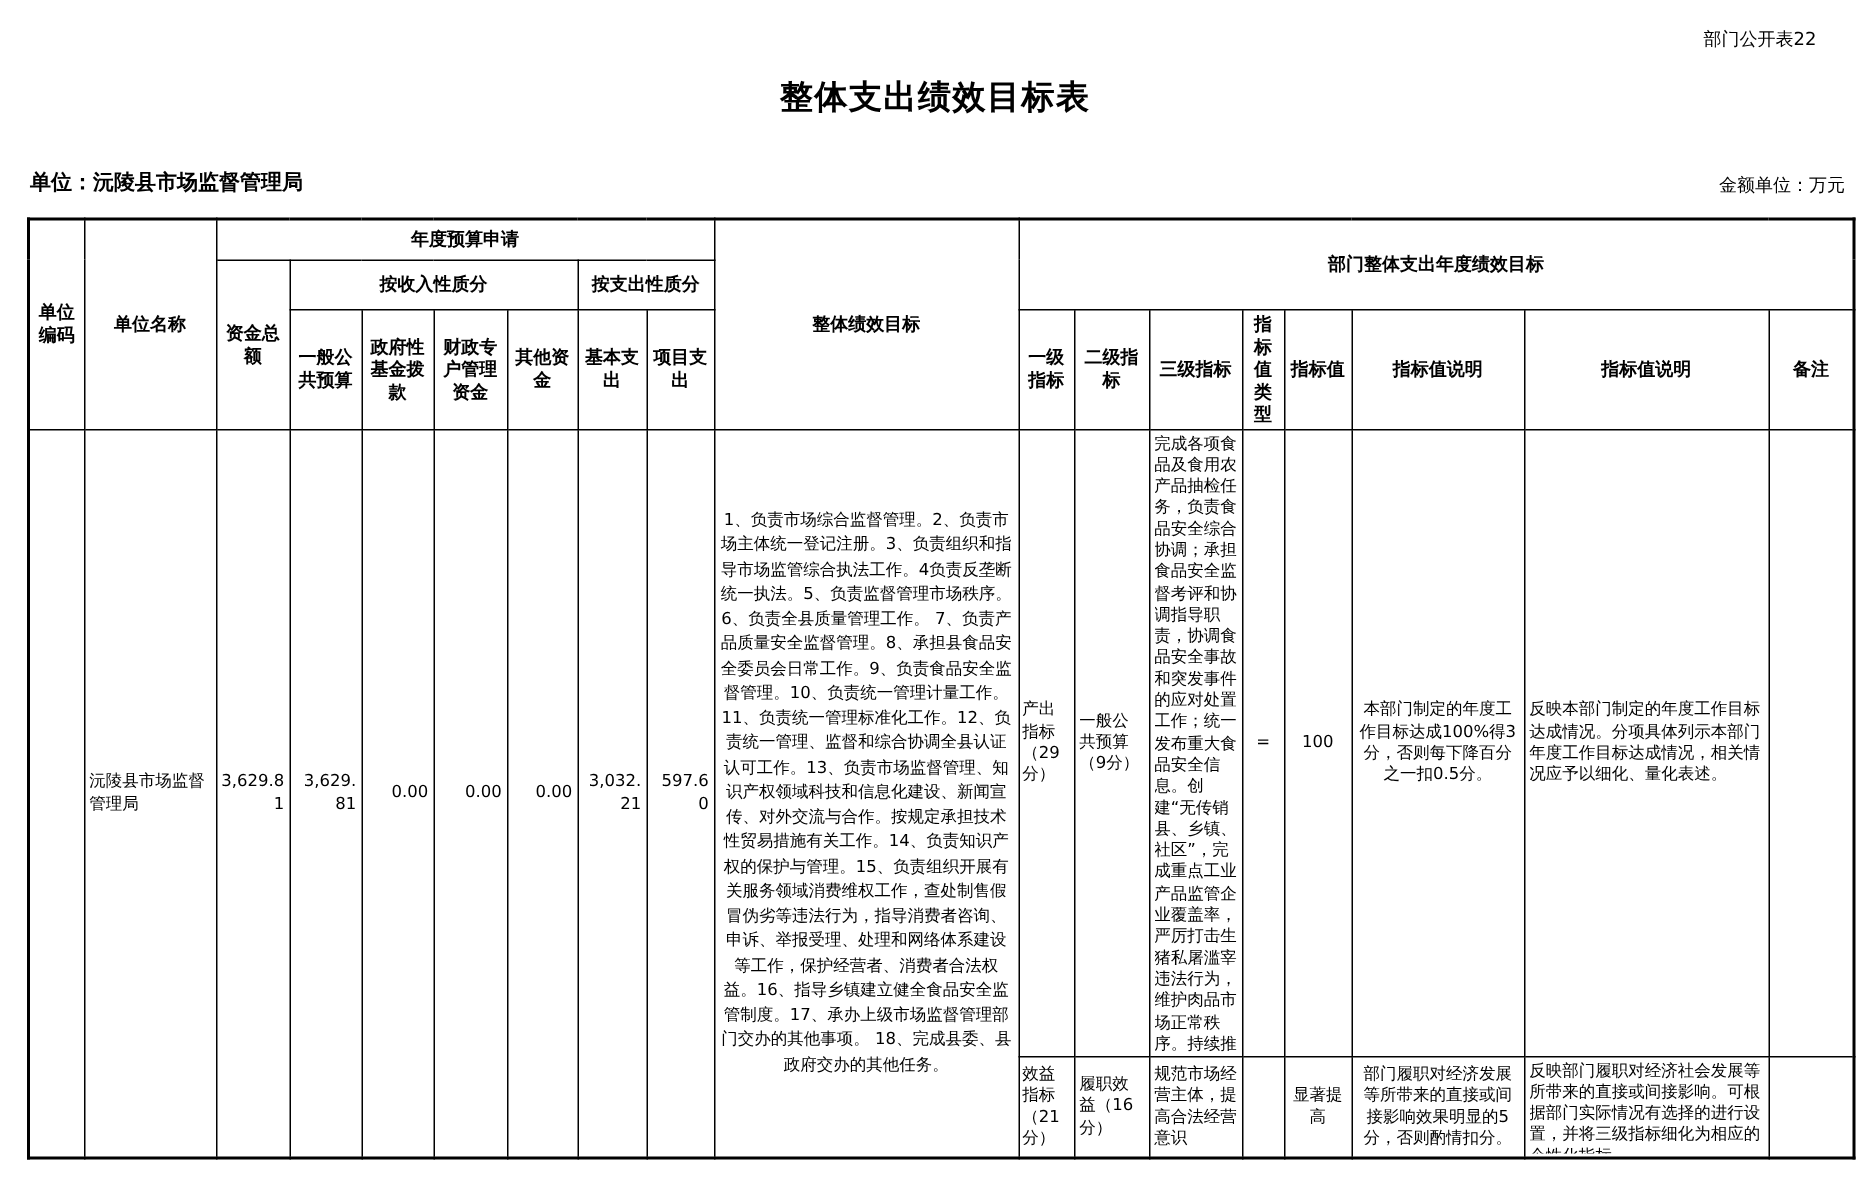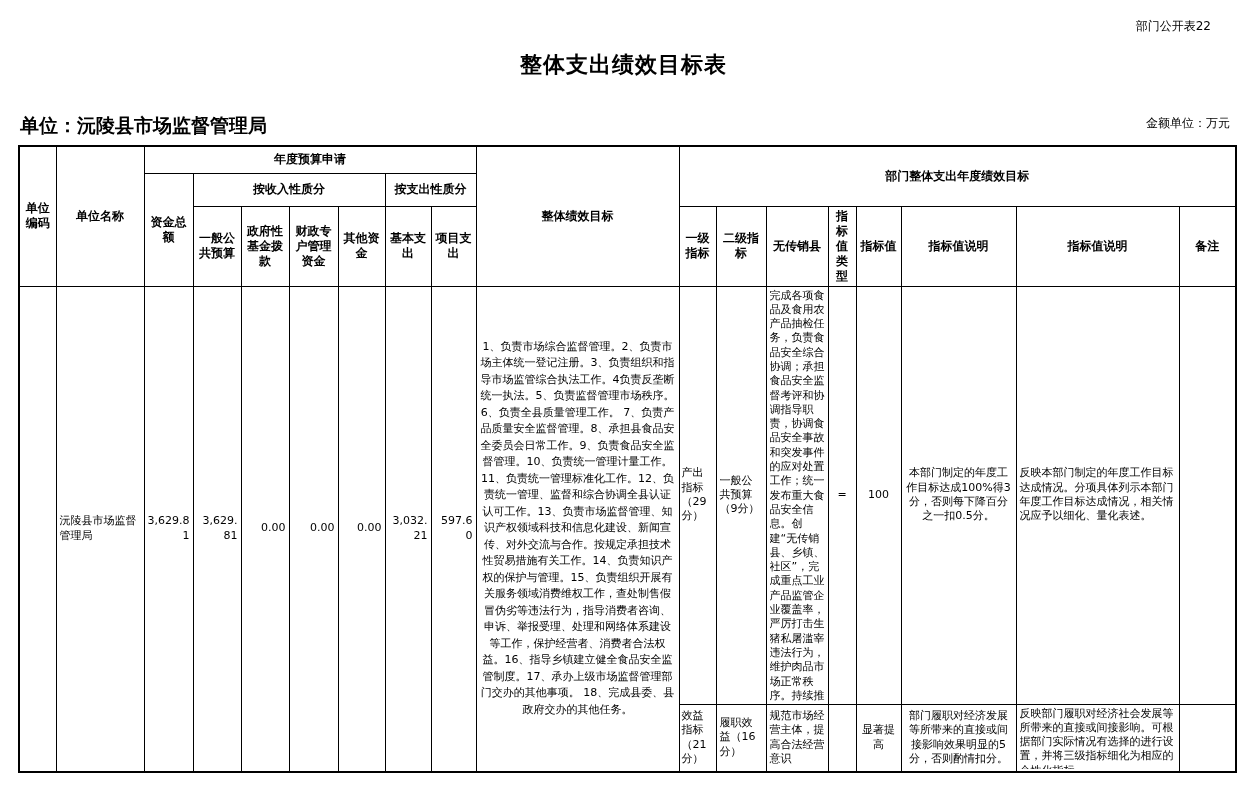--- a/index.html
+++ b/index.html
@@ -4,21 +4,21 @@
 <style>
   html,body{margin:0;padding:0;background:#ffffff;}
   body{
     width:1247px;height:793px;position:relative;
     font-family:"DejaVu Sans",sans-serif;color:#000;
     overflow:hidden;
   }
   .doc-label{position:absolute;top:18px;right:36px;font-size:12px;margin-left:44px;}
   .page-title{position:absolute;top:50px;left:0;width:100%;text-align:center;
     font-size:22px;font-weight:bold;letter-spacing:1px;}
-  .unit-label{position:absolute;top:113px;left:20px;font-size:19px;font-weight:bold;}
+  .unit-label{position:absolute;top:113px;left:20px;font-size:14px;font-weight:bold;}
   .amount-label{position:absolute;top:115px;right:17px;font-size:12px;margin-left:11px;}
 
   table.main{
     position:absolute;left:18px;top:145px;
     border-collapse:collapse;table-layout:fixed;width:1217px;
     border:2px solid #000;
   }
   td{
     border:1px solid #000;
     font-size:11px;line-height:1.3;
@@ -84,21 +84,21 @@
 
   <tr class="h3">
     <td class="hd">一般公共预算</td>
     <td class="hd">政府性基金拨款</td>
     <td class="hd">财政专户管理资金</td>
     <td class="hd">其他资金</td>
     <td class="hd">基本支出</td>
     <td class="hd">项目支出</td>
     <td class="hd narrow">一级指标</td>
     <td class="hd">二级指标</td>
-    <td class="hd">无传销县</td>
+    <td class="hd">三级指标</td>
     <td class="hd narrow">指标值类型</td>
     <td class="hd">指标值</td>
     <td class="hd">指标值说明</td>
     <td class="hd">指标值说明</td>
     <td class="hd">备注</td>
   </tr>
 
   <tr class="r1">
     <td rowspan="2"></td>
     <td rowspan="2" class="left">沅陵县市场监督管理局</td>

